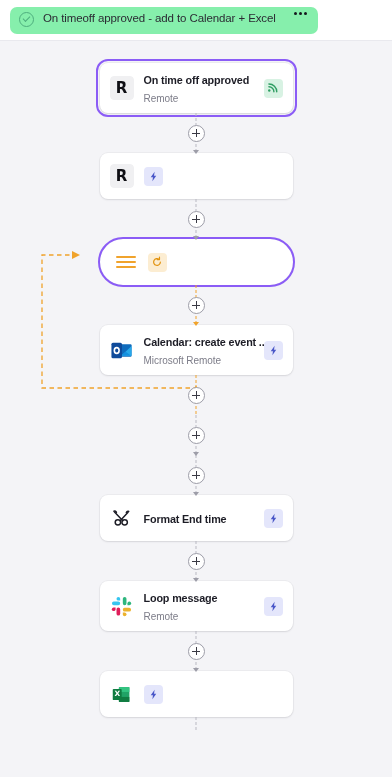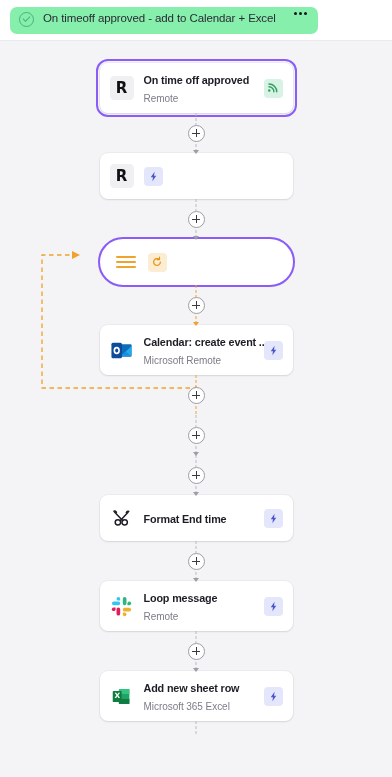--- a/index.html
+++ b/index.html
@@ -407,24 +407,20 @@
       <div class="node">
         <span class="node-icon">
           <svg width="21" height="21" viewBox="0 0 24 24">
             <rect x="9" y="3.5" width="12" height="17" rx="1" fill="#21a366"></rect>
             <rect x="9" y="3.5" width="12" height="5.6" fill="#33c481"></rect>
             <rect x="9" y="14.8" width="12" height="5.7" fill="#107c41"></rect>
             <rect x="2" y="5.6" width="10.2" height="12.8" rx="1" fill="#107c41"></rect>
             <text x="7.1" y="14.1" font-family="DejaVu Sans, sans-serif" font-size="8.4" font-weight="bold" fill="#ffffff" text-anchor="middle">X</text>
           </svg>
         </span>
-        <span class="node-text">
-          <span class="node-title">Add new sheet row</span>
-          <span class="node-sub">Microsoft 365 Excel</span>
-        </span>
         <span class="badge blue">
           <svg width="11" height="11" viewBox="0 0 16 16">
             <path d="M9.6 1 4 9h3.2l-.8 6 5.6-8H8.8z" fill="#4a57c8"></path>
           </svg>
         </span>
       </div>
     </div>
 
     <div class="conn">
       <span class="seg top"></span>

